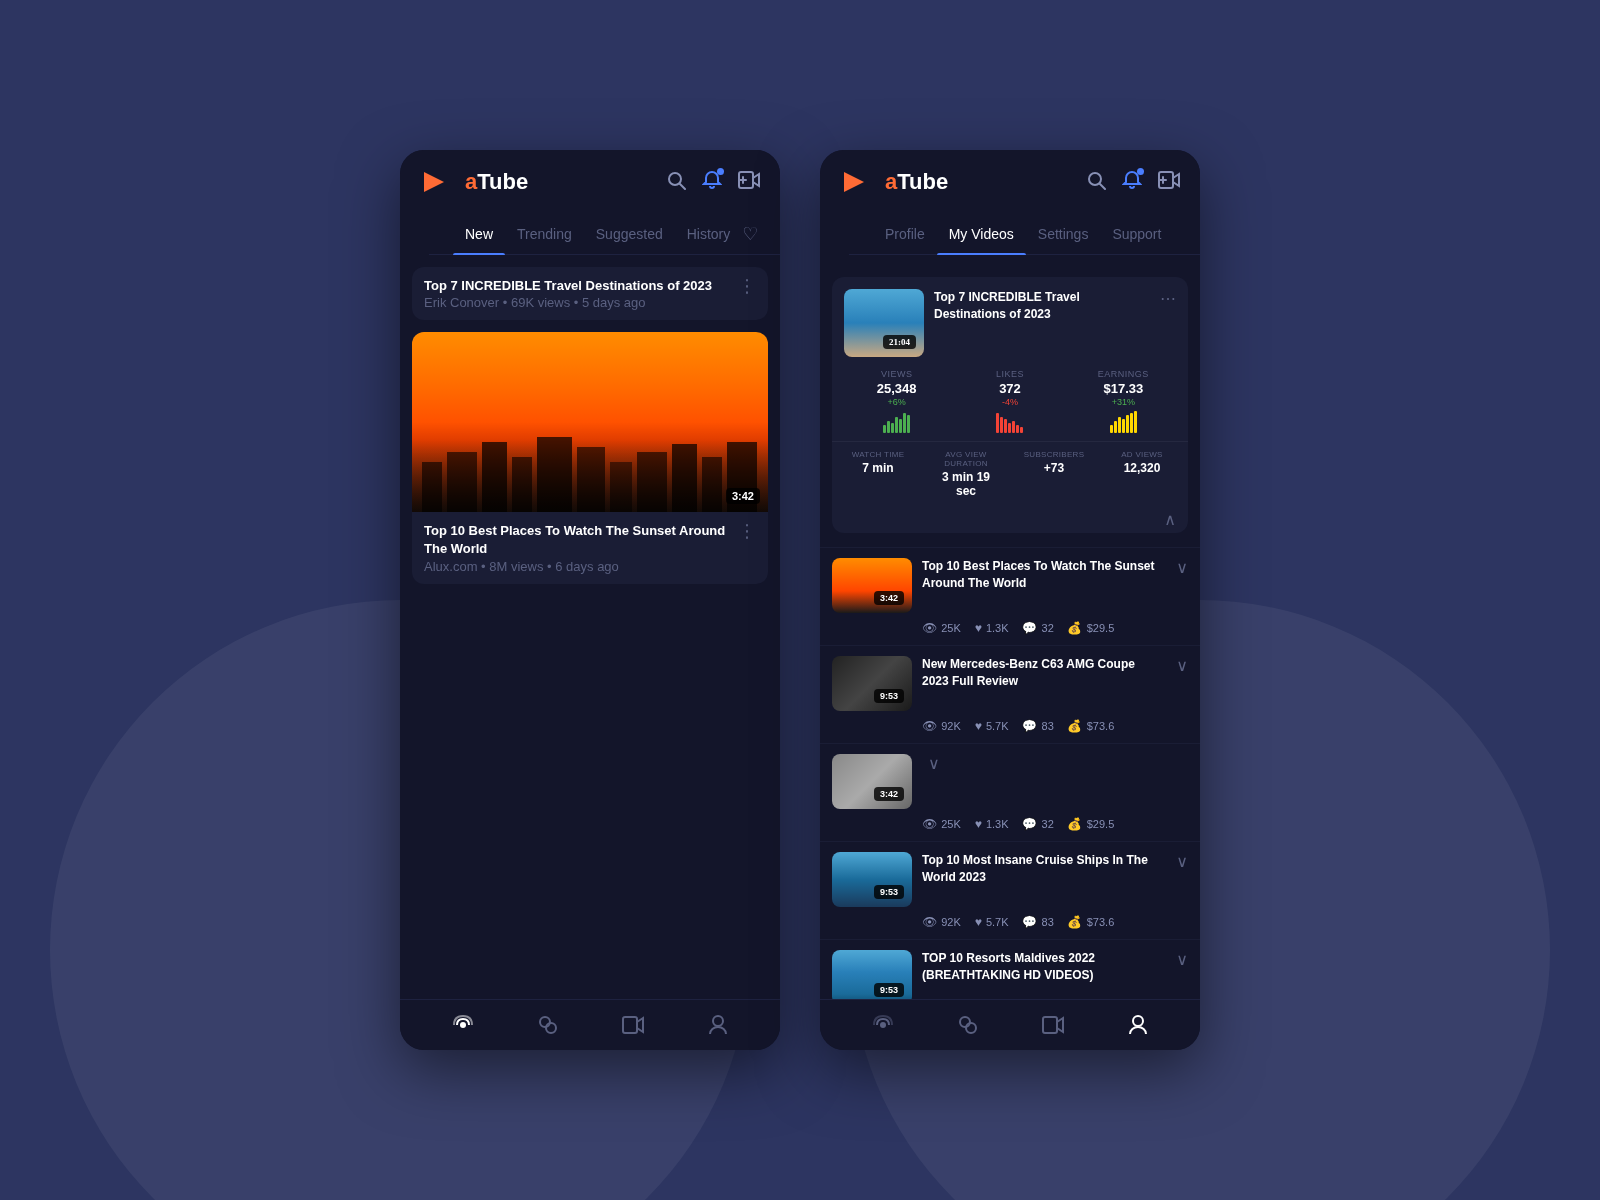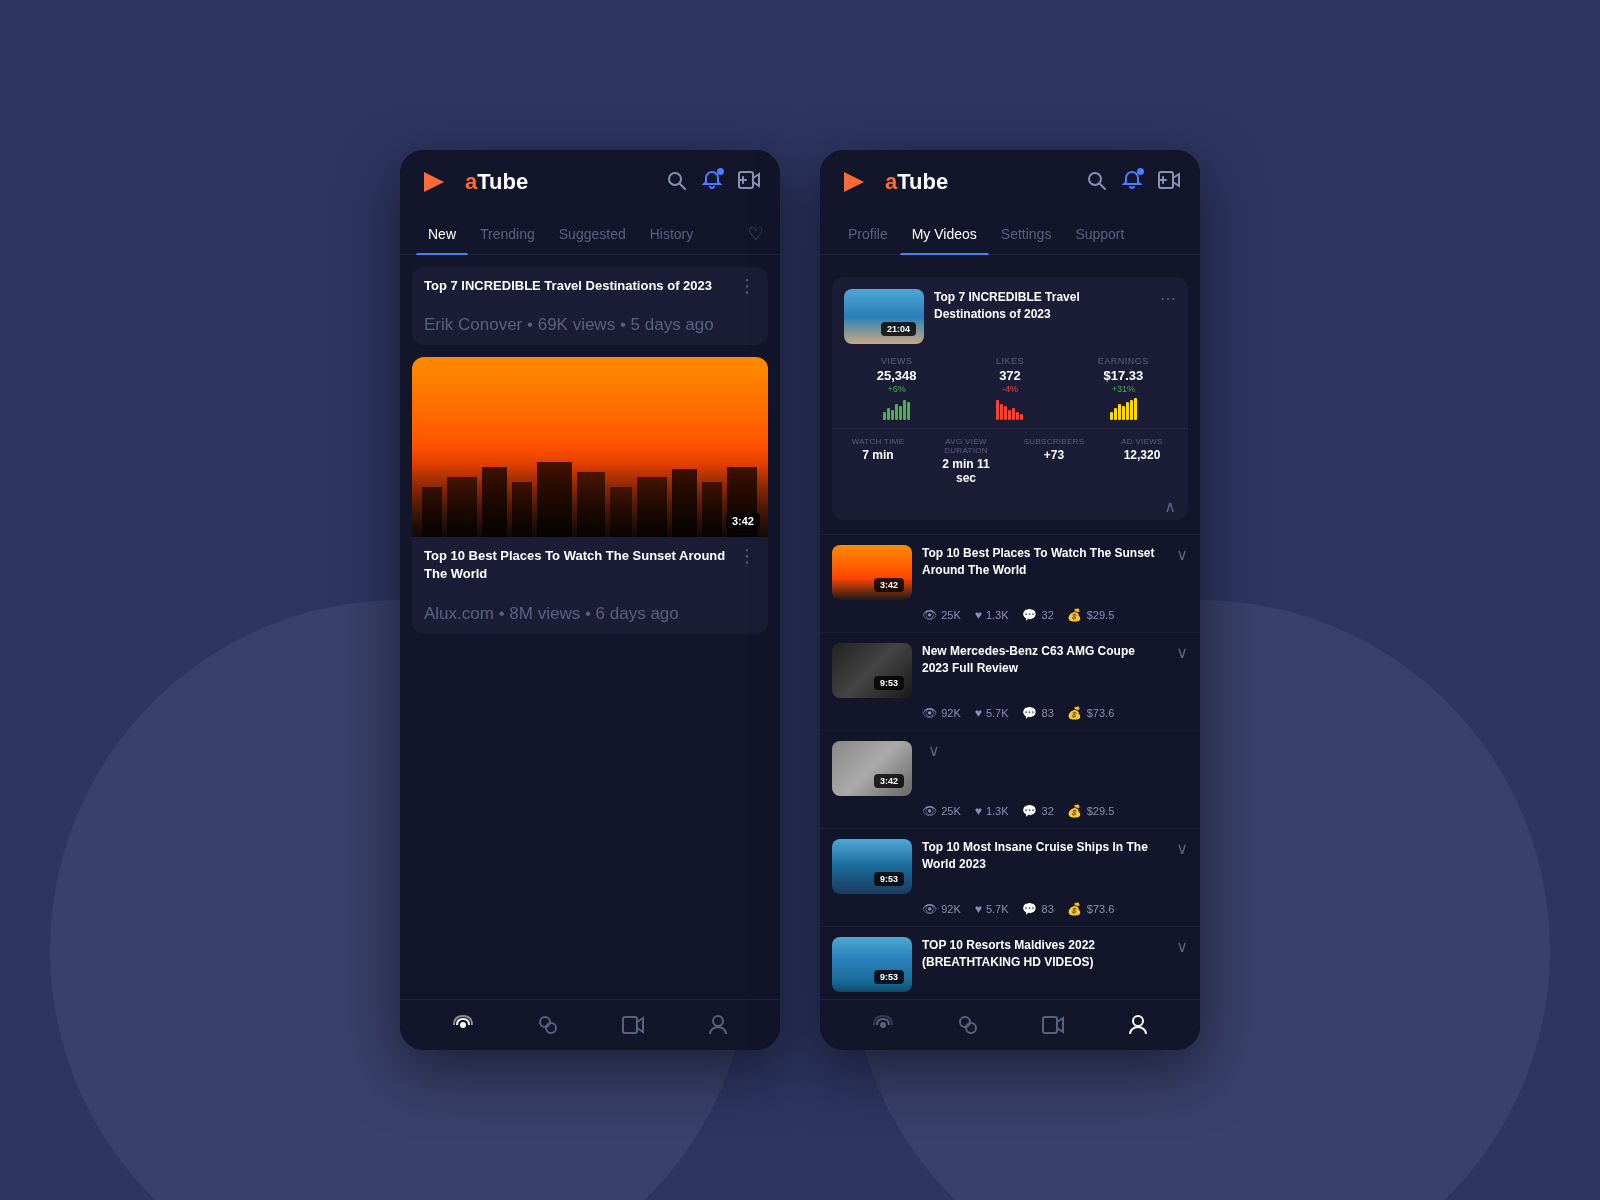--- a/index.html
+++ b/index.html
@@ -89,24 +89,25 @@
       right: -2px;
       width: 7px;
       height: 7px;
       background: #4a7eff;
       border-radius: 50%;
     }
 
     
     .nav-tabs {
       display: flex;
-      padding: 0 16px;
+      padding: 0 24px;
       border-bottom: 1px solid #1e2240;
       flex-shrink: 0;
       align-items: center;
+      margin-left: 29px;
     }
     .nav-tab {
       padding: 12px 12px;
       font-size: 14px;
       color: #5a6080;
       cursor: pointer;
       position: relative;
       white-space: nowrap;
     }
     .nav-tab.active {
@@ -203,23 +204,23 @@
       justify-content: space-between;
     }
     .video-title {
       font-size: 13px;
       font-weight: 600;
       color: white;
       flex: 1;
       line-height: 1.4;
     }
     .video-meta {
-      font-size: 17px;
+      font-size: 13px;
       color: #5a6080;
-      margin-top: 20px;
+      margin-top: 0;
     }
     .video-more {
       color: #5a6080;
       font-size: 18px;
       padding-left: 8px;
       cursor: pointer;
       line-height: 1;
     }
 
     
@@ -306,25 +307,26 @@
       border-radius: 12px;
       margin: 4px 0;
     }
     .expanded-top {
       display: flex;
       gap: 10px;
       padding: 12px;
     }
     .expanded-thumb {
       width: 80px;
-      height: 55px;
+      height: 68px;
       border-radius: 8px;
       overflow: hidden;
       flex-shrink: 0;
       position: relative;
+      font-family: Liberation Serif, serif;
     }
     .expanded-right {
       flex: 1;
     }
     .expanded-title {
       font-size: 12px;
       font-weight: 600;
       color: white;
       line-height: 1.4;
     }
@@ -628,21 +630,21 @@
                 </div>
               </div>
             </div>
             <div class="expanded-bottom-grid">
               <div class="expanded-bottom-stat">
                 <div class="expanded-bottom-label">WATCH TIME</div>
                 <div class="expanded-bottom-value">7 min</div>
               </div>
               <div class="expanded-bottom-stat">
                 <div class="expanded-bottom-label">AVG VIEW DURATION</div>
-                <div class="expanded-bottom-value">2 min 11 sec</div>
+                <div class="expanded-bottom-value">3 min 19 sec</div>
               </div>
               <div class="expanded-bottom-stat">
                 <div class="expanded-bottom-label">SUBSCRIBERS</div>
                 <div class="expanded-bottom-value">+73</div>
               </div>
               <div class="expanded-bottom-stat">
                 <div class="expanded-bottom-label">AD VIEWS</div>
                 <div class="expanded-bottom-value">12,320</div>
               </div>
             </div>

